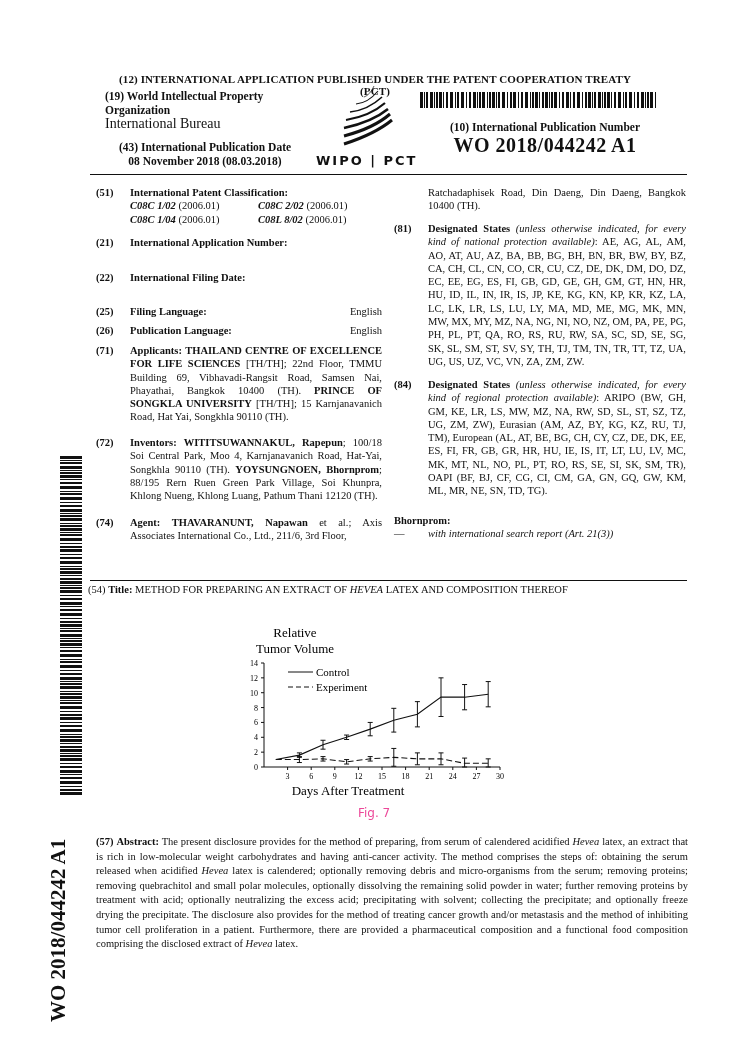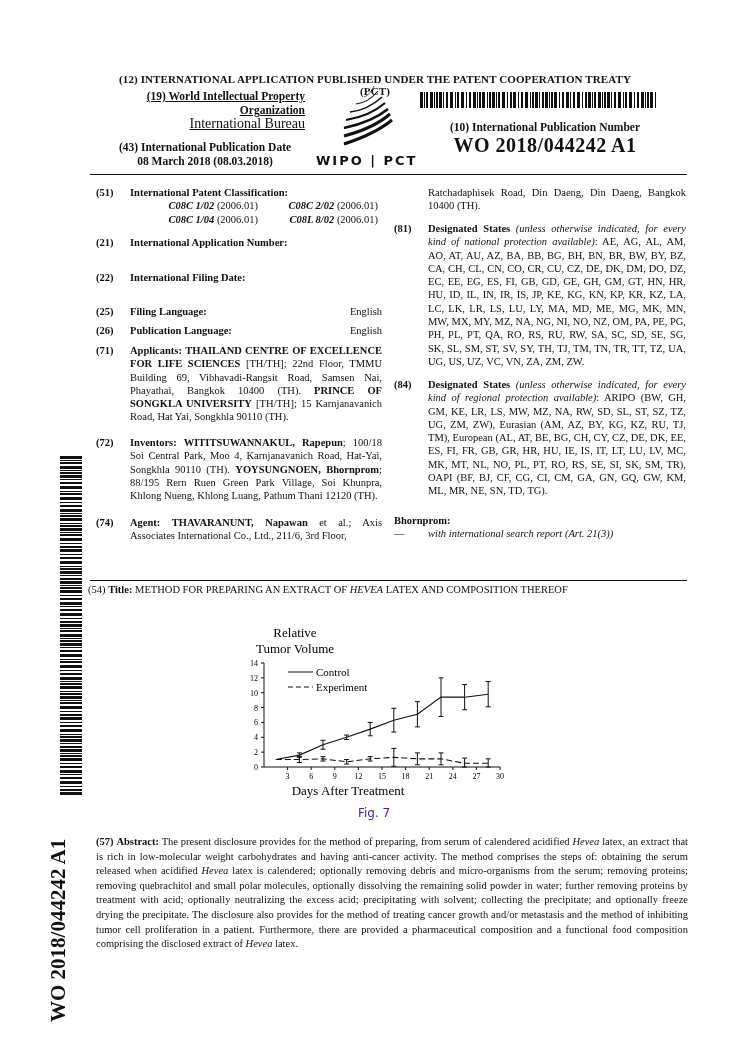--- a/index.html
+++ b/index.html
@@ -2,56 +2,56 @@
 <html><head>
 <meta charset="utf-8">
 <style>
   html, body { margin: 0; padding: 0; background: #fff; }
   body { width: 736px; height: 1054px; position: relative; overflow: hidden;
          font-family: "Liberation Serif", serif; color: #111; }
   .abs { position: absolute; }
   .b { font-weight: bold; }
   .i { font-style: italic; }
   .top-line { left: 115px; top: 73px; width: 520px; text-align: center; font-size: 11px; font-weight: bold; letter-spacing: 0.1px; }
-  .org { left: 105px; top: 89px; width: 200px; text-align: right; font-size: 11.5px; line-height: 14px; text-decoration: underline; }
+  .org { left: 105px; top: 89px; width: 200px; text-align: left; font-size: 11.5px; line-height: 14px; }
   .org .bureau { font-weight: normal; font-size: 14px; }
   .pubdate { left: 105px; top: 140px; width: 200px; text-align: center; font-size: 11.5px; line-height: 14px; }
   .logo { left: 330px; top: 82px; width: 90px; height: 85px; }
   .wipo-text { left: 316px; top: 153px; font-family: "DejaVu Sans", sans-serif; font-size: 13px; font-weight: bold; letter-spacing: 2px; }
   .barcode-top { left: 420px; top: 92px; width: 236px; height: 16px; }
   .pubnum-label { left: 425px; top: 121px; width: 240px; text-align: center; font-size: 11.5px; font-weight: bold; }
   .pubnum { left: 425px; top: 134px; width: 240px; text-align: center; font-size: 20px; font-weight: bold; letter-spacing: 0.5px; }
   .hr { left: 90px; height: 1px; background: #111; }
   .col { font-size: 10.5px; line-height: 13.3px; }
   .col .num { position: absolute; left: 0; font-weight: bold; }
   .col .body { margin-left: 34px; text-align: justify; }
   .field { position: absolute; }
   .right-val { text-align: right; }
-  .ipc-grid { display: grid; grid-template-columns: 128px 120px; margin-left: 34px; text-align: right; }
+  .ipc-grid { display: grid; grid-template-columns: 128px 120px; margin-left: 34px; }
   .title54 { left: 88px; top: 584px; font-size: 10.5px; }
   .chart { left: 220px; top: 615px; width: 300px; height: 190px; }
-  .fig { left: 358px; top: 806px; font-family: "DejaVu Sans", sans-serif; font-size: 12px; color: #4c1d95; }
+  .fig { left: 358px; top: 806px; font-family: "DejaVu Sans", sans-serif; font-size: 12px; color: #ec4899; }
   .abstract { left: 96px; top: 835px; width: 592px; font-size: 10.5px; line-height: 14.6px; text-align: justify; }
   .side-text { position: absolute; left: 46px; top: 1022px; transform: rotate(-90deg); transform-origin: left top;
                font-size: 21px; font-weight: bold; white-space: nowrap; }
 </style>
 </head>
 <body>
 
 <div class="abs top-line">(12) INTERNATIONAL APPLICATION PUBLISHED UNDER THE PATENT COOPERATION TREATY (PCT)</div>
 
 <div class="abs org">
   <div class="b"><span>(19)</span> <span>World Intellectual Property</span></div>
   <div class="b">Organization</div>
   <div class="bureau">International Bureau</div>
 </div>
 
 <div class="abs pubdate">
   <div class="b">(43) International Publication Date</div>
-  <div class="b">08 March 2018 (08.03.2018)</div>
+  <div class="b">08 November 2018 (08.03.2018)</div>
 </div>
 
 <svg class="abs logo" viewBox="0 0 90 85">
   <g fill="none" stroke="#111">
     <path d="M14 62 Q45 52 62 38" stroke-width="3"></path>
     <path d="M14 54 Q44 46 60 32" stroke-width="3"></path>
     <path d="M14 46 Q42 40 58 27" stroke-width="2.6"></path>
     <path d="M16 38 Q40 34 55 21" stroke-width="2.2"></path>
     <path d="M20 30 Q38 28 52 15" stroke-width="1.6"></path>
     <path d="M26 22 Q38 21 48 9" stroke-width="1.1"></path>

